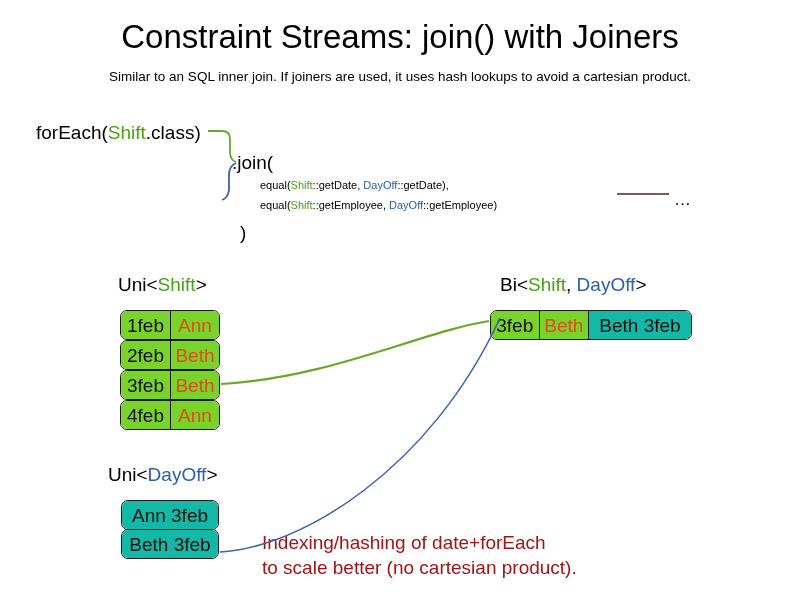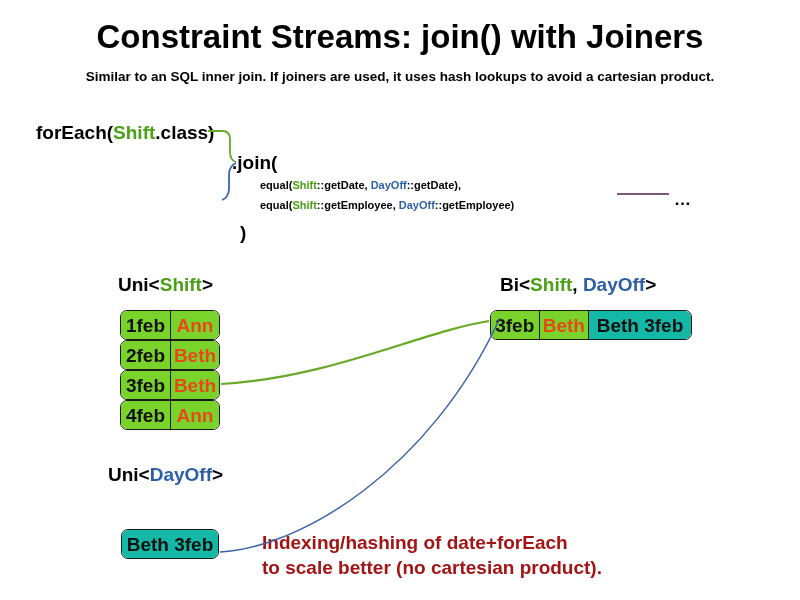--- a/index.html
+++ b/index.html
@@ -7,21 +7,20 @@
     padding: 0;
     background: #ffffff;
   }
   #slide {
     position: relative;
     width: 800px;
     height: 600px;
     background: #ffffff;
     font-family: "Liberation Sans", sans-serif;
     overflow: hidden;
-    font-weight: bold;
   }
   
   #title {
     position: absolute;
     left: 0;
     top: 18px;
     width: 800px;
     text-align: center;
     font-size: 33px;
     color: #000000;
@@ -175,20 +174,23 @@
   </div>
   <div class="fact shift-row" id="shift-row-2">
     <div class="cell green c-date txt-dark">3feb</div>
     <div class="cell green c-name txt-orange">Beth</div>
   </div>
   <div class="fact shift-row" id="shift-row-3">
     <div class="cell green c-date txt-dark">4feb</div>
     <div class="cell green c-name txt-orange">Ann</div>
   </div>
 
+  <div class="fact dayoff-row" id="dayoff-row-0">
+    <div class="cell blue c-full txt-dark">Ann 3feb</div>
+  </div>
   <div class="fact dayoff-row" id="dayoff-row-1">
     <div class="cell blue c-full txt-dark">Beth 3feb</div>
   </div>
 
   <div class="fact" id="bi-row">
     <div class="cell green c-date txt-dark">3feb</div>
     <div class="cell green c-name txt-orange">Beth</div>
     <div class="cell blue c-full txt-dark">Beth 3feb</div>
   </div>
 

